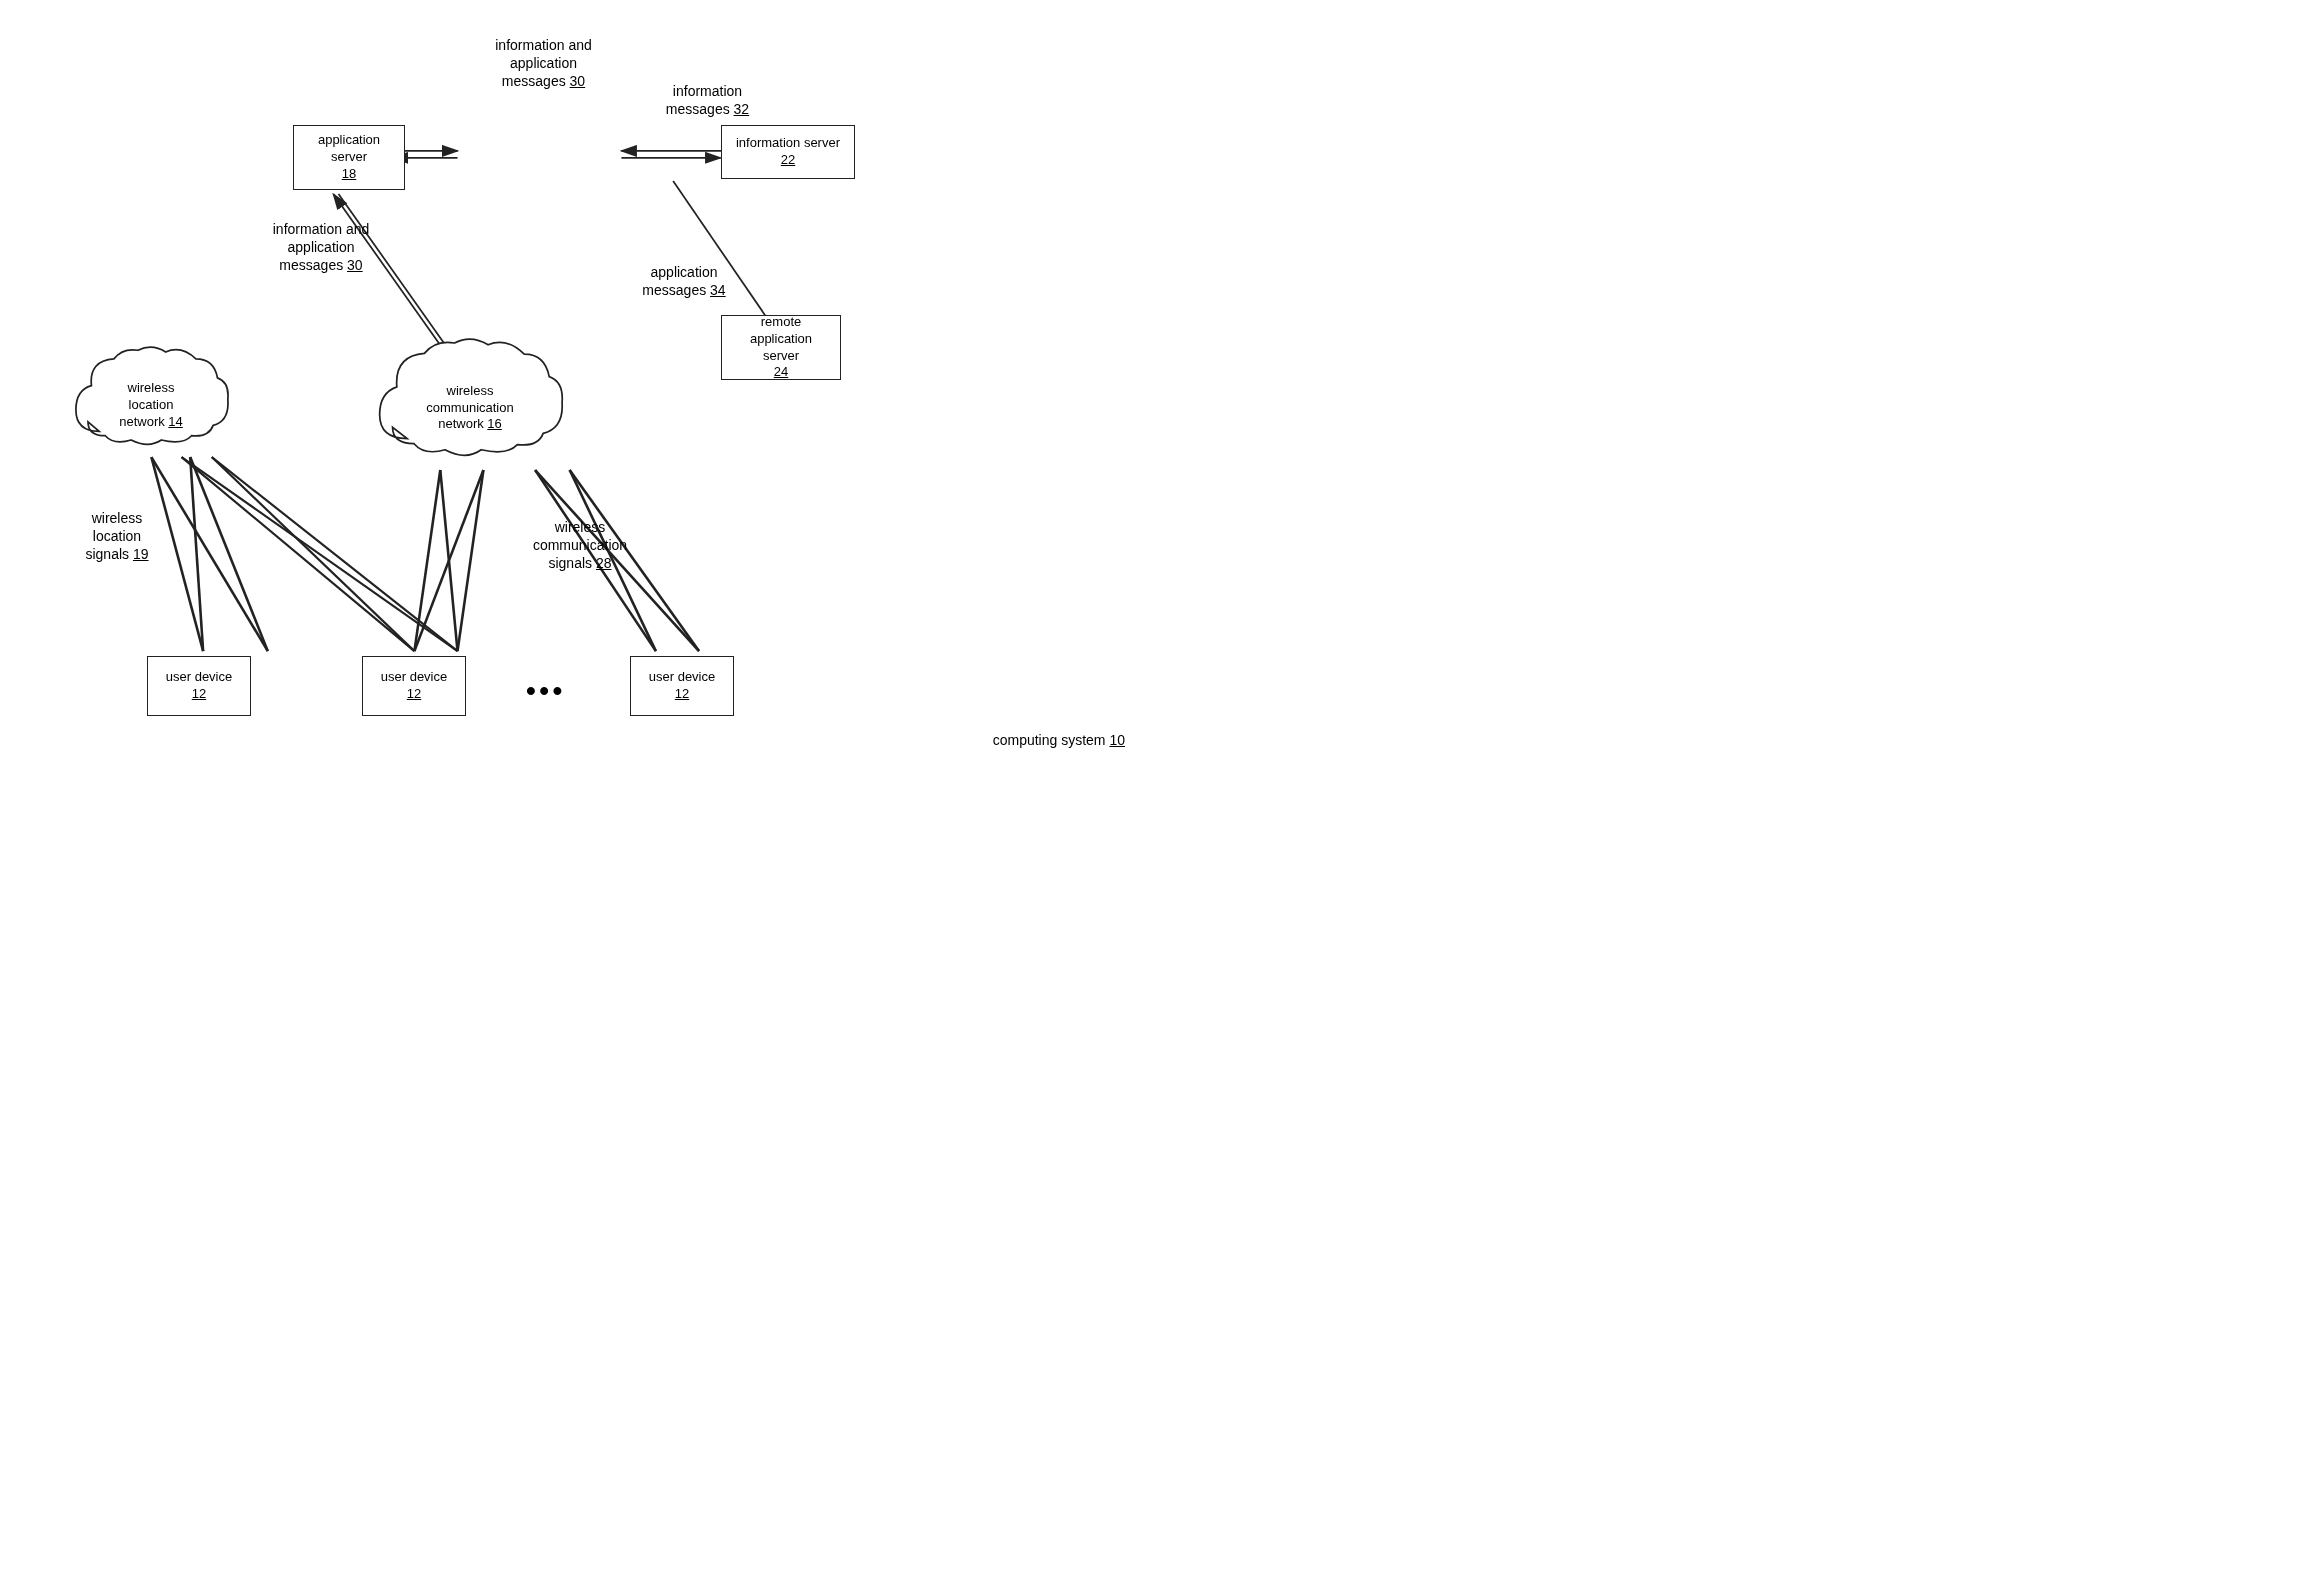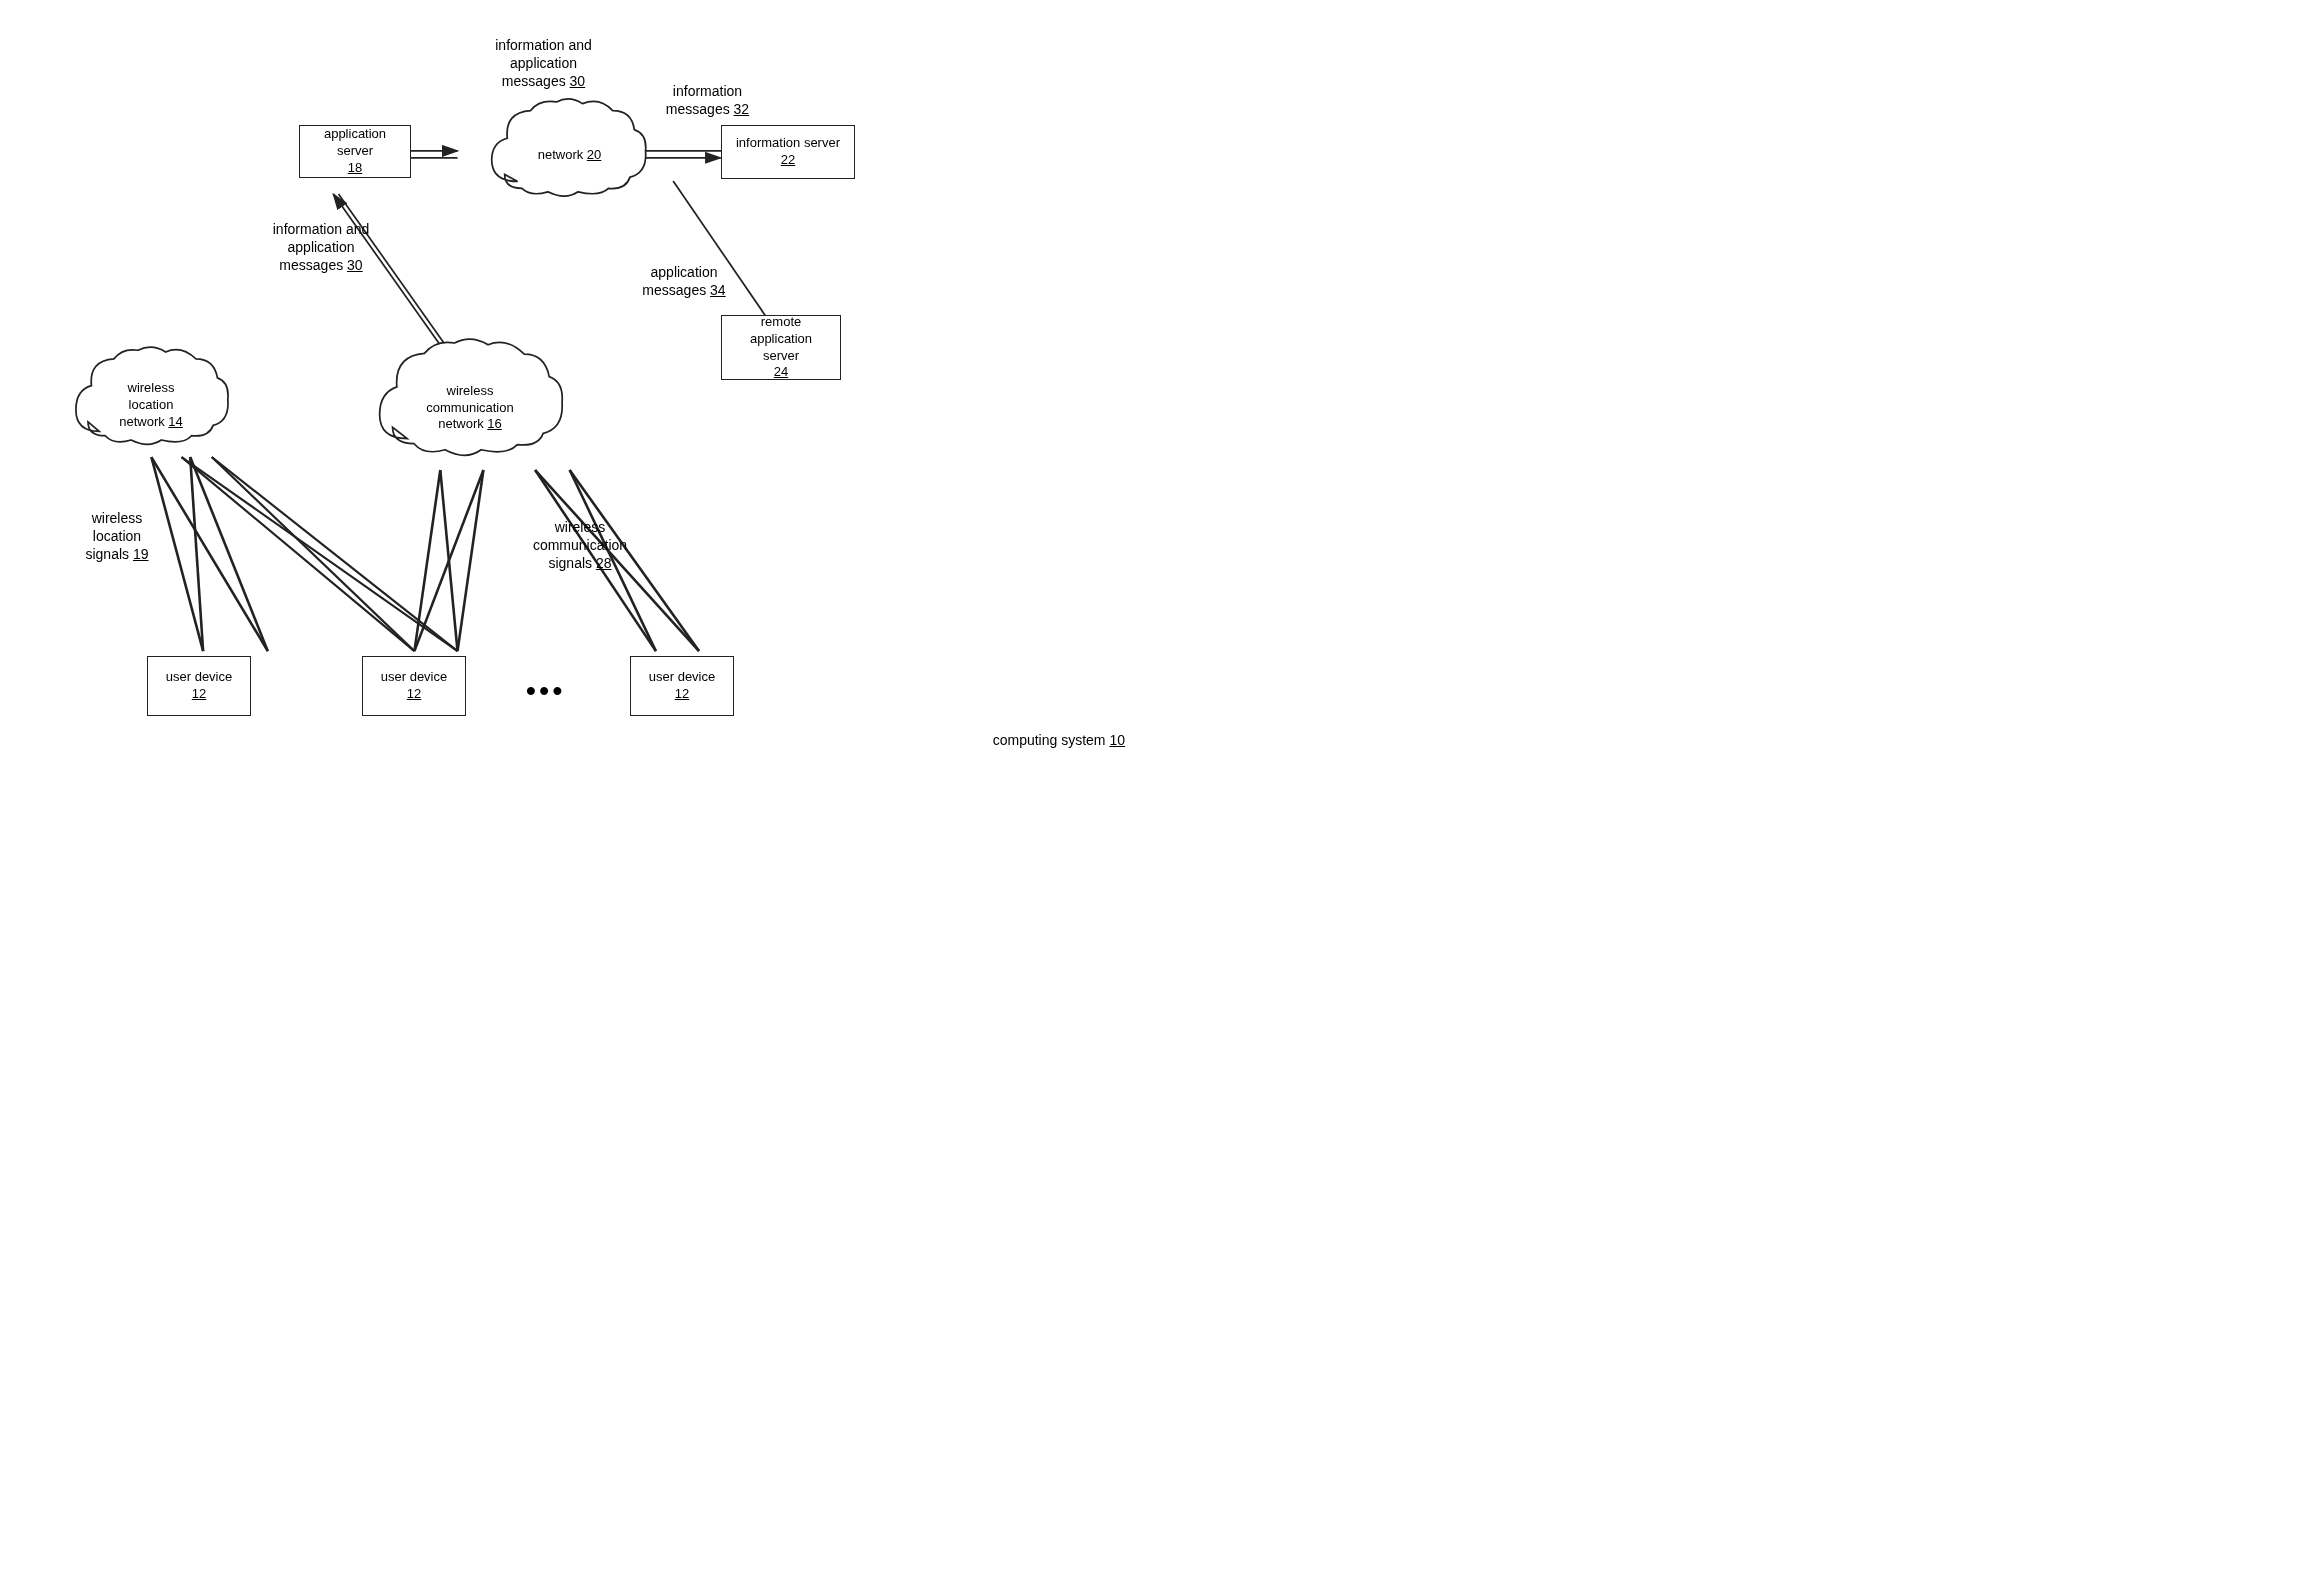--- a/index.html
+++ b/index.html
@@ -125,34 +125,26 @@
 
     <line x1="620" y1="545" x2="810" y2="755" stroke="#222" stroke-width="3"></line>
     <line x1="660" y1="545" x2="760" y2="755" stroke="#222" stroke-width="3"></line>
 
     <line x1="210" y1="530" x2="480" y2="755" stroke="#222" stroke-width="2.5"></line>
     <line x1="245" y1="530" x2="530" y2="755" stroke="#222" stroke-width="2.5"></line>
     <line x1="210" y1="530" x2="530" y2="755" stroke="#222" stroke-width="2.5"></line>
     <line x1="245" y1="530" x2="480" y2="755" stroke="#222" stroke-width="2.5"></line>
   </svg>
 
-  <div class="box" style="left:299px; top:125px; width:112px; height:53px;">
+  <div class="box" style="left:293px; top:125px; width:112px; height:65px;">
     <span>application
 server</span>
     <u>18</u>
   </div>
 
-  <div class="cloud" style="left:483px; top:95px; width:173px; height:121px;">
-    <svg viewBox="0 0 200 140" xmlns="http://www.w3.org/2000/svg">
-      <path d="M40,100 Q10,100 10,75 Q10,55 28,50 Q25,20 55,18 Q65,5 85,8 Q100,0 115,10 Q135,2 150,18 Q172,18 175,40 Q190,45 188,65 Q190,90 170,95 Q165,110 145,108 Q135,118 110,112 Q95,122 75,112 Q55,118 45,108 Q25,108 25,92 Z" fill="white" stroke="#222" stroke-width="2"></path>
-    </svg>
-    <div class="cloud-label">
-      network <u>20</u>
-    </div>
-  </div>
 
   <div class="box" style="left:721px; top:125px; width:134px; height:54px;">
     <span>information server</span>
     <u>22</u>
   </div>
 
   <div class="box" style="left:721px; top:315px; width:120px; height:65px;">
     <span>remote application<br>server</span>
     <u>24</u>
   </div>

